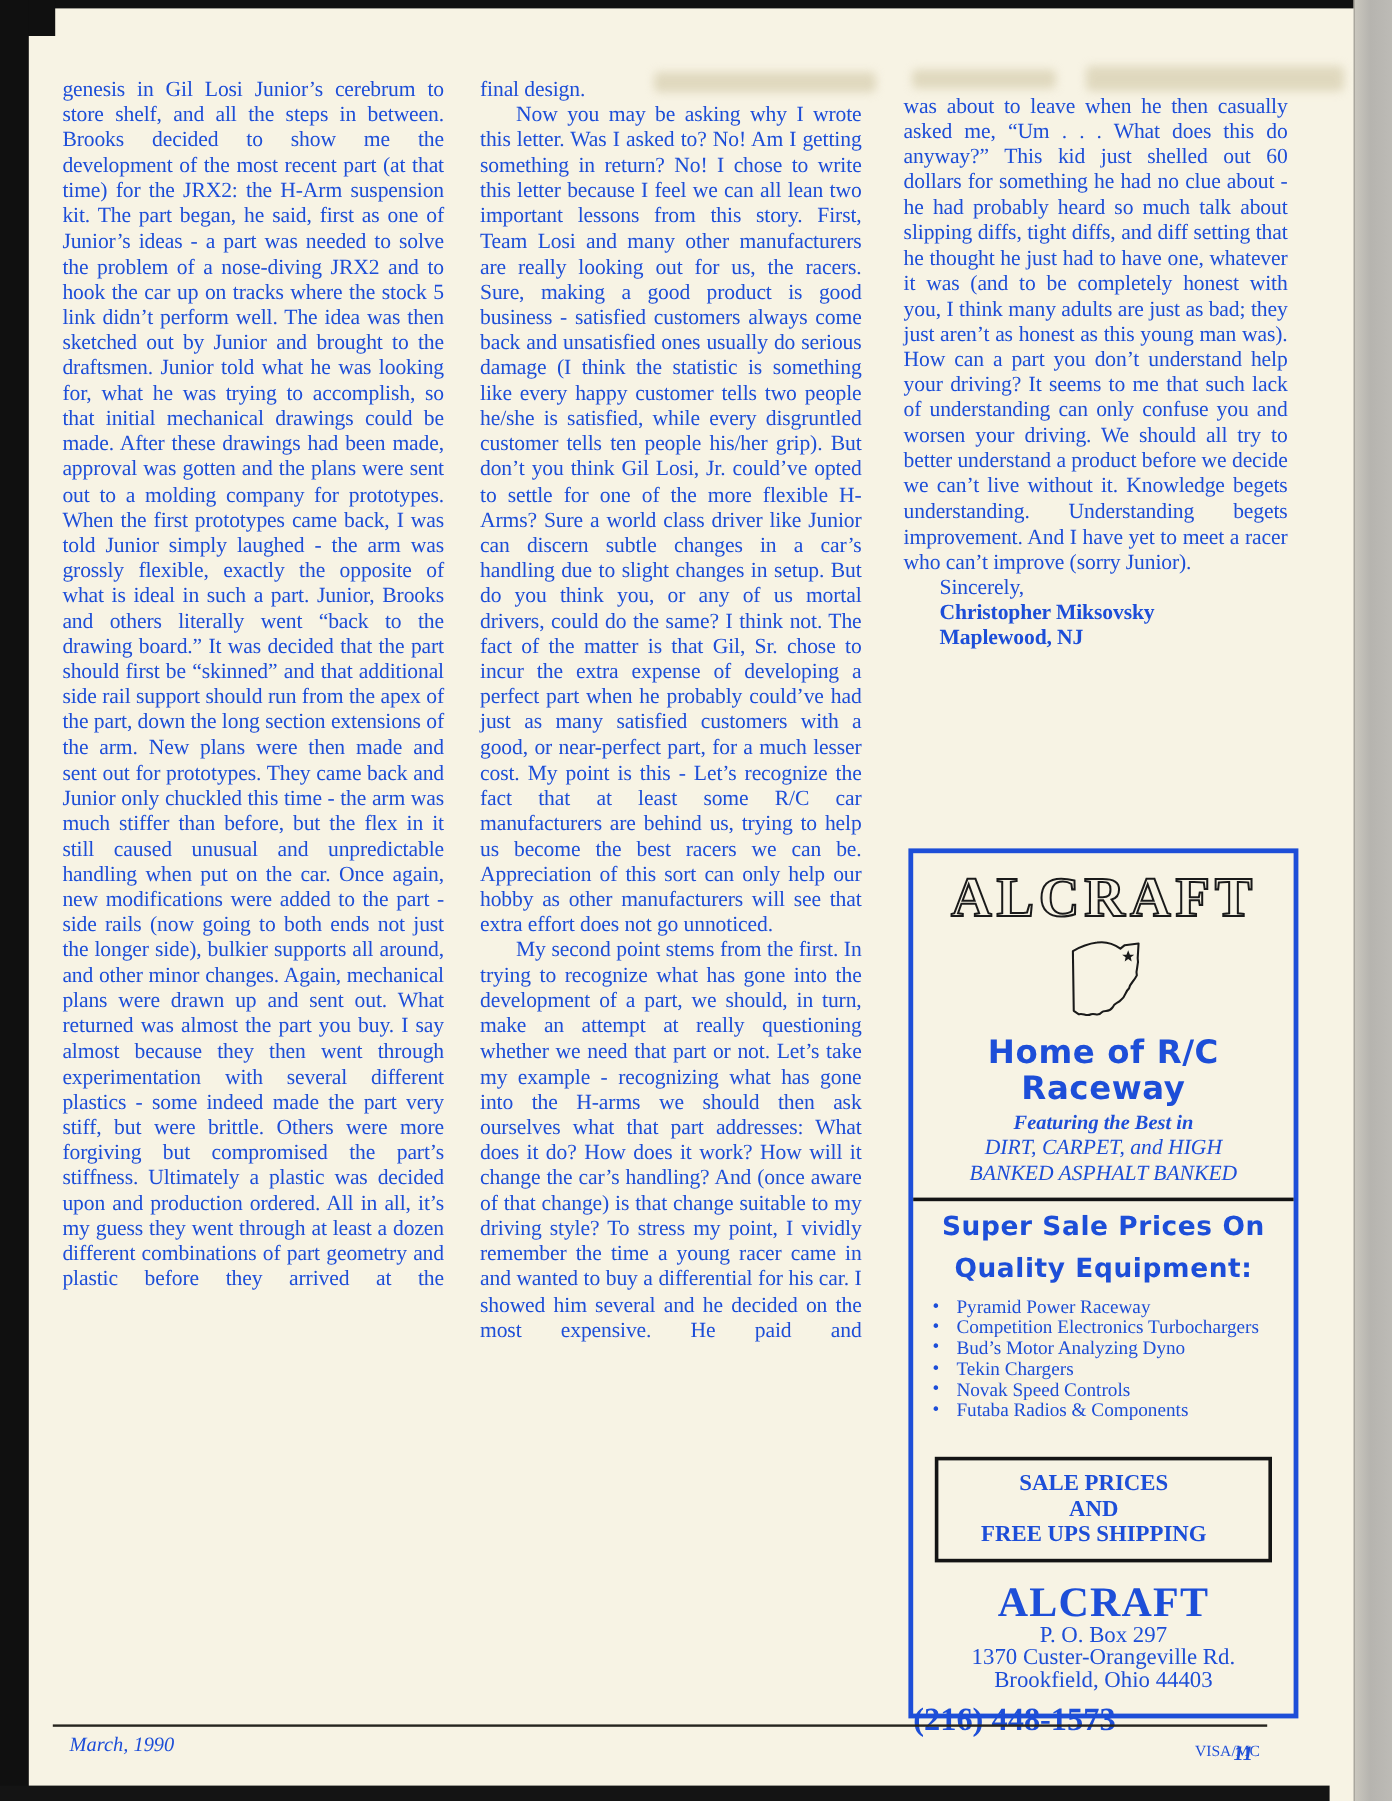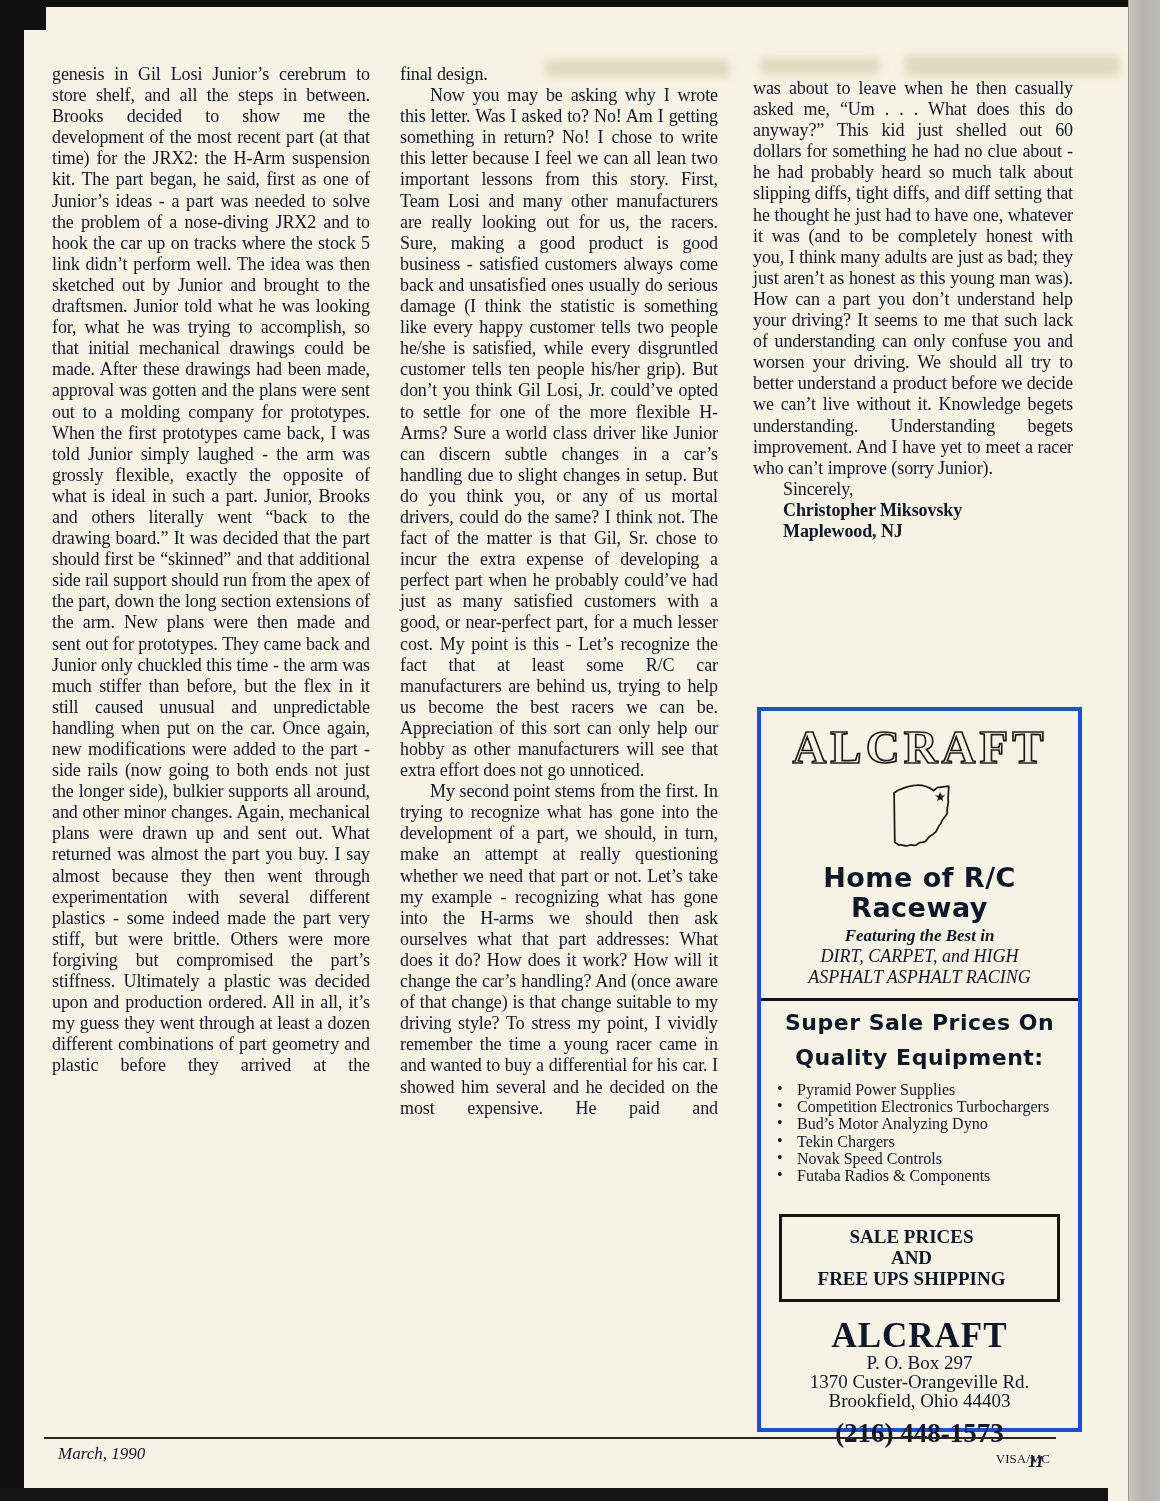--- a/index.html
+++ b/index.html
@@ -1,17 +1,17 @@
 <!DOCTYPE html>
 <html><head>
 <meta charset="utf-8">
 <style>
   html,body{margin:0;padding:0;background:#6b6963;}
   .scan{position:relative;width:1160px;height:1501px;background:#f7f3e4;overflow:hidden;
-        font-family:"Liberation Serif",serif;color:#0f172a;}
+        font-family:"Liberation Serif",serif;color:#1d4ed8;}
   
   .edge-top{position:absolute;left:0;top:0;width:1128px;height:7px;background:#101010;}
   .edge-top-corner{position:absolute;left:0;top:0;width:46px;height:30px;background:#101010;}
   .edge-left{position:absolute;left:0;top:0;width:24px;height:1501px;background:#101010;}
   .edge-bottom{position:absolute;left:0;top:1488px;width:1108px;height:13px;background:#141414;}
   .edge-right{position:absolute;left:1128px;top:0;width:32px;height:1501px;
               background:linear-gradient(90deg,#cac7be 0%,#b6b4af 40%,#bdbbb6 100%);
               border-left:1px solid #9a978f;}
   
   .ghost{position:absolute;background:#d8d0b2;filter:blur(4px);opacity:.75;border-radius:4px;}
@@ -43,21 +43,21 @@
   .ad-divider{border-top:3px solid #141414;margin:10px 0 0 0;}
   .sale-title{font-family:"DejaVu Sans",sans-serif;font-weight:bold;font-size:22px;line-height:31px;
               text-align:center;margin-top:6px;letter-spacing:0.5px;}
   .sale-list{list-style:none;margin:8px 0 0 0;padding:0 6px 0 36px;font-size:16px;line-height:17.2px;}
   .sale-list li{position:relative;margin:0;}
   .sale-list li::before{content:"•";position:absolute;left:-20px;top:-1px;font-size:16px;}
   .offer-box{border:3px solid #141414;margin:30px 18px 0 18px;padding:9px 16px 10px 0;
              text-align:center;font-weight:bold;font-size:19px;line-height:21px;}
   .ad-company{text-align:center;font-weight:bold;font-size:35px;line-height:36px;margin-top:16px;letter-spacing:1px;}
   .ad-addr{text-align:center;font-size:19px;line-height:18.8px;}
-  .ad-phone{text-align:center;font-weight:bold;font-size:27px;line-height:30px;margin-top:7px;}
+  .ad-phone{font-weight:bold;font-size:27px;line-height:30px;margin-top:7px;}
   .ad-cards{text-align:right;font-size:13px;padding-right:28px;margin-top:3px;}
 
   
   .foot-rule{position:absolute;left:44px;top:1437px;width:1012px;height:2px;background:#26251f;}
   .foot-left{position:absolute;left:58px;top:1444px;font-style:italic;font-size:17px;}
   .foot-page{position:absolute;left:1028px;top:1452px;font-style:italic;font-weight:bold;font-size:17px;}
 </style>
 </head>
 <body>
 
@@ -94,29 +94,29 @@
       <path d="M14 24 C 24 18, 34 15, 42 14 C 54 12, 62 16, 69 21 L 74 17 L 90 15
                L 89 32 C 91 40, 86 45, 88 52 C 84 60, 80 61, 79 67 C 74 71, 75 77, 70 80
                C 66 85, 62 83, 60 89 C 55 96, 51 91, 47 95 C 43 100, 39 95, 35 97
                C 29 100, 26 95, 21 97 L 15 93 Z" fill="none" stroke="#1a1a1a" stroke-width="2.4" stroke-linejoin="round"></path>
       <polygon points="78,23 80,28 85,28 81,31 82,36 78,33 74,36 75,31 71,28 76,28" fill="#1a1a1a"></polygon>
     </svg>
 
     <div class="ad-tagline">Home of R/C Raceway</div>
     <div class="ad-feat1">Featuring the Best in</div>
     <div class="ad-feat2">DIRT, CARPET, and HIGH</div>
-    <div class="ad-feat2">ASPHALT ASPHALT RACING</div>
+    <div class="ad-feat2">BANKED ASPHALT BANKED</div>
 
     <div class="ad-divider"></div>
 
     <div class="sale-title">Super Sale Prices On</div>
     <div class="sale-title" style="margin-top:4px;">Quality Equipment:</div>
 
     <ul class="sale-list">
-      <li>Pyramid Power Supplies</li>
+      <li>Pyramid Power Raceway</li>
       <li>Competition Electronics Turbochargers</li>
       <li>Bud’s Motor Analyzing Dyno</li>
       <li>Tekin Chargers</li>
       <li>Novak Speed Controls</li>
       <li>Futaba Radios &amp; Components</li>
     </ul>
 
     <div class="offer-box">
       <div>SALE PRICES</div>
       <div>AND</div>

